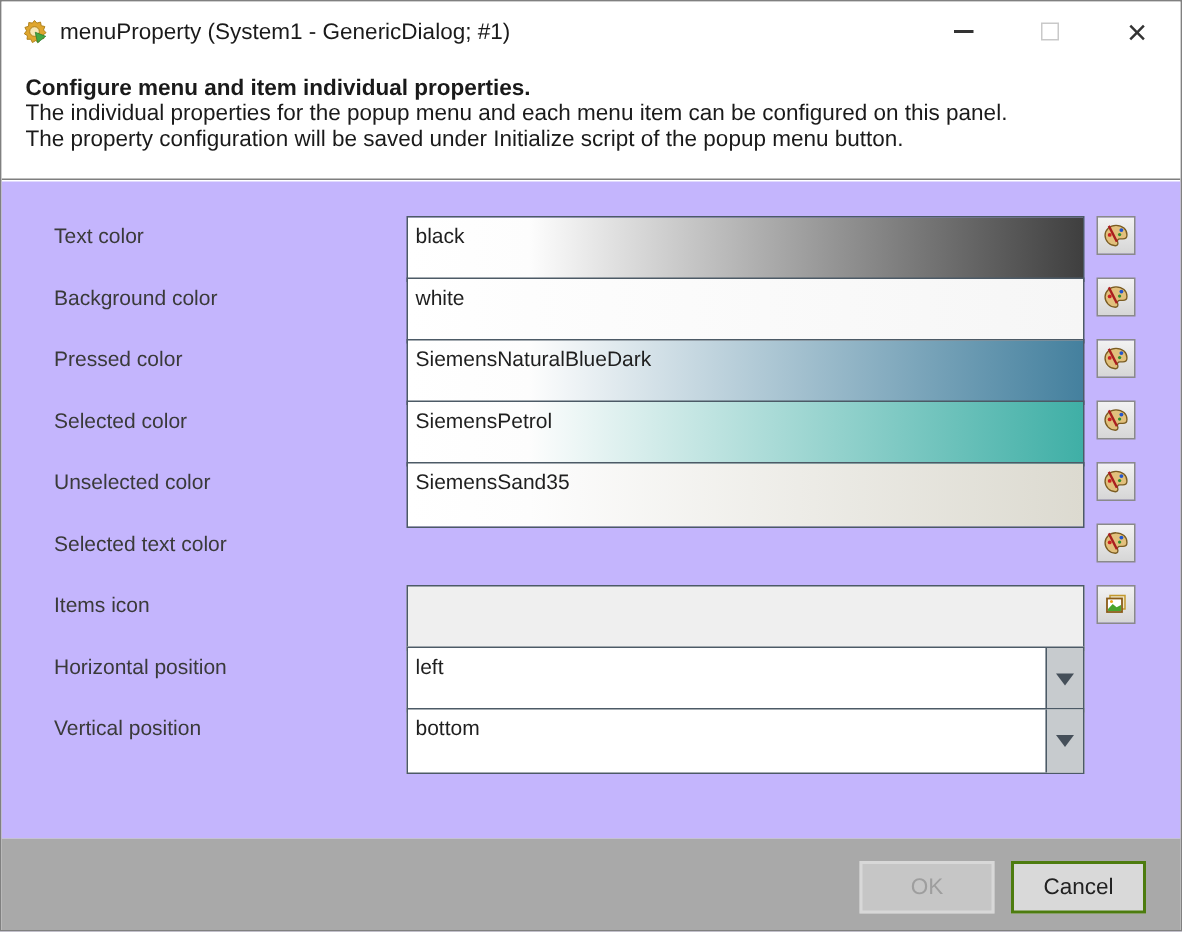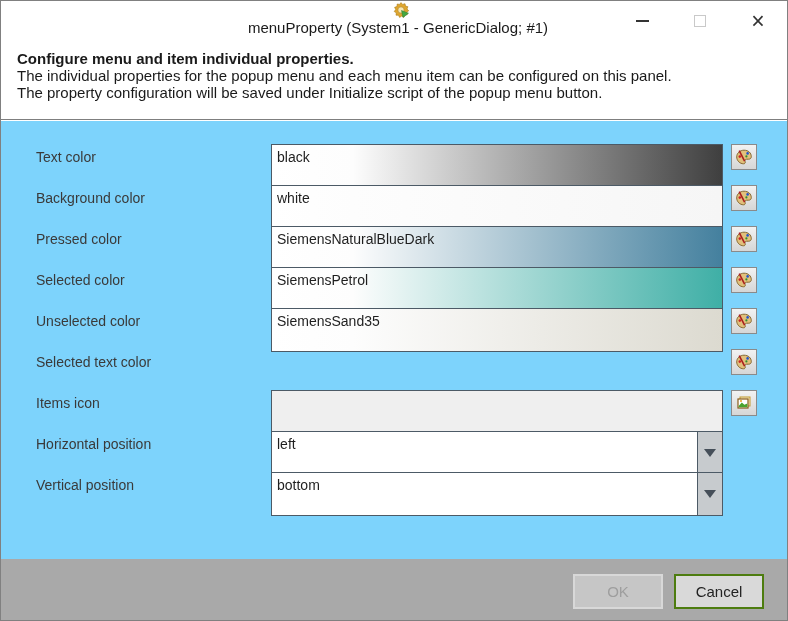--- a/index.html
+++ b/index.html
@@ -2,35 +2,35 @@
 <html><head>
 <meta charset="utf-8">
 <style>
   html,body{margin:0;padding:0;background:#d0d0d0;}
   .window{
     position:relative;width:788px;height:621px;box-sizing:border-box;
     background:#ffffff;border:1px solid #808080;overflow:hidden;
     font-family:"Liberation Sans", sans-serif;color:#1a1a1a;
   }
   
-  .titlebar{position:absolute;top:0;left:0;right:0;height:40px;background:#fff;display:flex;align-items:center;flex-direction:column;}
+  .titlebar{position:absolute;top:0;left:0;right:0;height:40px;background:#fff;display:flex;align-items:center;}
   .app-icon{margin-left:13px;width:18px;height:18px;flex:0 0 auto;}
   .title-text{margin-left:8px;font-size:15px;white-space:nowrap;}
   .win-controls{position:absolute;right:0;top:0;height:40px;display:flex;}
   .win-btn{width:58px;height:40px;display:flex;align-items:center;justify-content:center;cursor:default;}
   .min-bar{width:13px;height:0;border-top:2px solid #333;}
   .max-box{width:12px;height:12px;border:1px solid #c9c9c9;box-sizing:border-box;}
   .close-x{font-size:23px;line-height:23px;color:#333;font-weight:400;}
   
   .header{position:absolute;top:40px;left:0;right:0;height:79px;box-sizing:border-box;
     background:#fff;border-bottom:1px solid #7f7f7f;padding:9px 14px 0 16px;}
   .header-heading{font-size:15px;font-weight:bold;line-height:17px;}
   .header-line{font-size:15px;line-height:17px;}
   
-  .form{position:absolute;top:120px;left:0;right:0;bottom:61px;background:#7dd3fc;}
+  .form{position:absolute;top:120px;left:0;right:0;bottom:61px;background:#c4b5fd;}
   .row{position:absolute;left:0;height:26px;width:100%;}
   .row .label{position:absolute;left:35px;top:0;line-height:26px;font-size:14px;color:#3a3a3a;}
   .field{position:absolute;left:270px;top:0;width:452px;height:44px;box-sizing:border-box;
     border:1px solid #4c5a66;background:#fff;}
   .field .value{position:absolute;left:5px;top:0;line-height:24px;font-size:14px;color:#1f1f1f;white-space:nowrap;}
   .field.empty-field{background:#efefef;}
   .dd-box{position:absolute;right:0;top:0;bottom:0;width:24px;background:#c7cbce;
     border-left:1px solid #4c5a66;display:flex;align-items:center;justify-content:center;}
   .dd-tri{width:0;height:0;border-left:6px solid transparent;border-right:6px solid transparent;border-top:8px solid #454f59;}
   .side-btn{position:absolute;left:730px;top:0;width:26px;height:26px;box-sizing:border-box;

